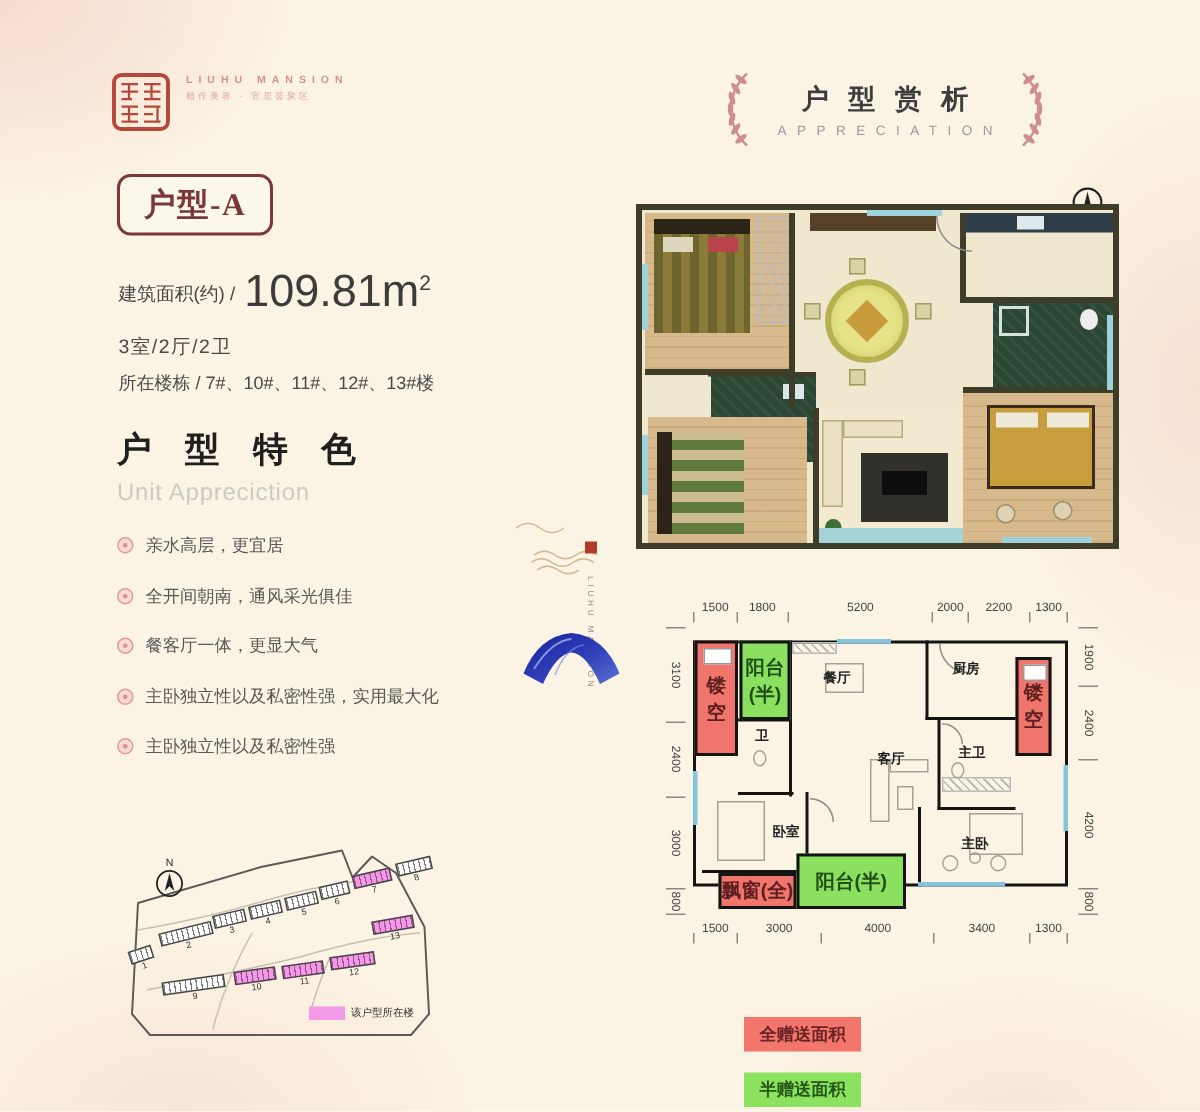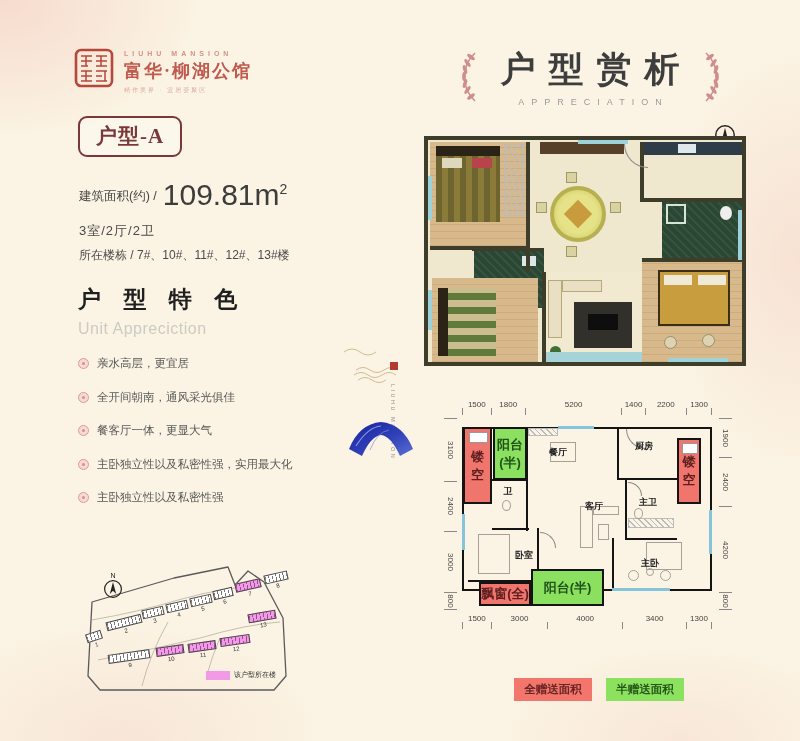--- a/index.html
+++ b/index.html
@@ -15,21 +15,21 @@
   }
   
   .logo { position:absolute; left:74px; top:48px; display:flex; gap:10px; }
   .logo-texts { padding-top:2px; }
   .brand-en { font-size:7px; letter-spacing:4px; color:#d4938b; font-weight:bold; }
   .brand-cn { font-size:18px; font-weight:bold; color:#c05a4e; font-family:"Liberation Serif","DejaVu Serif",serif; letter-spacing:2px; margin-top:2px; }
   .brand-tag { font-size:6px; letter-spacing:2px; color:#dca9a2; margin-top:3px; }
   
   .title-block { position:absolute; left:440px; top:46px; width:300px; display:flex; align-items:center; justify-content:center; gap:8px; }
   .title-mid { text-align:center; }
-  .title-cn { font-family:"Liberation Serif","DejaVu Serif",serif; font-size:35px; font-weight:600; color:#3d3d3d; letter-spacing:13px; white-space:nowrap; margin-left:13px; }
+  .title-cn { font-family:"Liberation Serif","DejaVu Serif",serif; font-size:18px; font-weight:600; color:#3d3d3d; letter-spacing:13px; white-space:nowrap; margin-left:13px; }
   .title-en { font-size:9px; letter-spacing:7px; color:#9a9a9a; margin-top:4px; margin-left:7px; }
   .laurel-right { transform:scaleX(-1); }
   
   .badge { position:absolute; left:78px; top:116px; border:2px solid #7a383a; border-radius:9px;
     padding:4px 16px 5px; color:#7a383a; font-size:21px; font-weight:bold;
     font-family:"Liberation Serif","DejaVu Serif",serif; letter-spacing:1px; background:rgba(255,255,255,.25); }
   .area-line { position:absolute; left:79px; top:180px; display:flex; align-items:flex-end; gap:6px; color:#454545; }
   .area-label { font-size:12.5px; padding-bottom:5px; }
   .area-value { font-size:30px; font-weight:500; color:#3c3c3c; line-height:1; }
   .area-value sup { font-size:14px; }
@@ -92,21 +92,21 @@
   .room-block.green { background:#8ce05f; color:#20511a; }
   .room-block span { font-size:13px; font-weight:bold; }
   .has-ac::before { content:""; position:absolute; top:3px; left:15%; width:70%; height:9px; background:#fff; border:1px solid #999; }
   .room-label { position:absolute; transform:translate(-50%,-50%); font-size:9px; font-weight:600; color:#222; white-space:nowrap; }
   .furn { position:absolute; border:1px solid #a6a099; }
   .furn.round { border-radius:50%; }
   .hatch { position:absolute; background:repeating-linear-gradient(45deg,#bbb 0 1px,transparent 1px 4px); border:1px solid #bbb; }
   .arc { position:absolute; border-left:1px solid #8a8a8a; border-bottom:1px solid #8a8a8a; border-bottom-left-radius:100%; }
   .arc.tr { border-left:none; border-bottom:none; border-right:1px solid #8a8a8a; border-top:1px solid #8a8a8a; border-top-right-radius:100%; }
   
-  .gift-legend { position:absolute; left:514px; top:678px; display:flex; gap:14px; }
+  .gift-legend { position:absolute; left:496px; top:678px; display:flex; gap:14px;flex-direction:column; }
   .gift-box { width:78px; height:23px; display:flex; align-items:center; justify-content:center; font-size:11.5px; font-weight:bold; }
   .gift-full { background:#f2766c; color:#6b2424; }
   .gift-half { background:#8ce25f; color:#25571a; }
 </style>
 </head>
 <body>
 
 <div class="page">
 
   <div class="logo">
@@ -114,21 +114,20 @@
       <rect x="2" y="2" width="36" height="36" rx="5" fill="none" stroke="#b5483c" stroke-width="2.6"></rect>
       <g stroke="#b5483c" stroke-width="1.5" fill="none">
         <path d="M7 8 h11 M7 13 h11 M12 8 v10 M7 18 h7"></path>
         <path d="M22 8 h11 M27 8 v10 M22 13 h11 M22 18 h11"></path>
         <path d="M7 23 h11 M12 23 v10 M7 28 h11 M7 33 h11"></path>
         <path d="M22 23 h11 M22 33 h11 M22 28 h6 M31 23 v10"></path>
       </g>
     </svg>
     <div class="logo-texts">
       <div class="brand-en">LIUHU MANSION</div>
-      <div class="brand-cn">富华·柳湖公馆</div>
       <div class="brand-tag">精作美界 · 宜居荟聚区</div>
     </div>
   </div>
 
   <div class="title-block">
     <svg class="laurel-left" width="26" height="54" viewBox="0 0 26 54">
       <path d="M21 3 C7 16 7 38 21 51" fill="none" stroke="#cf8d8d" stroke-width="1.6"></path>
       <g fill="#cf8d8d">
         <ellipse cx="17" cy="7" rx="1.8" ry="4.6" transform="rotate(-52 17 7)"></ellipse>
         <ellipse cx="13.5" cy="13" rx="1.8" ry="4.6" transform="rotate(-36 13.5 13)"></ellipse>
@@ -360,21 +359,21 @@
         <div class="dim-cell" style="flex-grow: 1500;">
           <span>1500</span>
         </div>
         <div class="dim-cell" style="flex-grow: 1800;">
           <span>1800</span>
         </div>
         <div class="dim-cell" style="flex-grow: 5200;">
           <span>5200</span>
         </div>
         <div class="dim-cell" style="flex-grow: 1200;">
-          <span>1400</span>
+          <span>2000</span>
         </div>
         <div class="dim-cell" style="flex-grow: 2200;">
           <span>2200</span>
         </div>
         <div class="dim-cell" style="flex-grow: 1300;">
           <span>1300</span>
         </div>
       </div>
     <div class="dims dims-v" style="left:8px" id="dims-left">
         <div class="dim-cell" style="flex-grow: 3100;">

